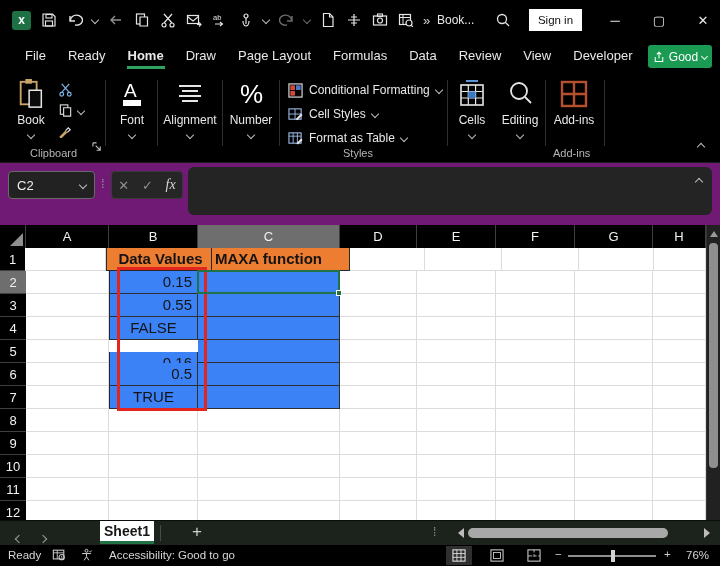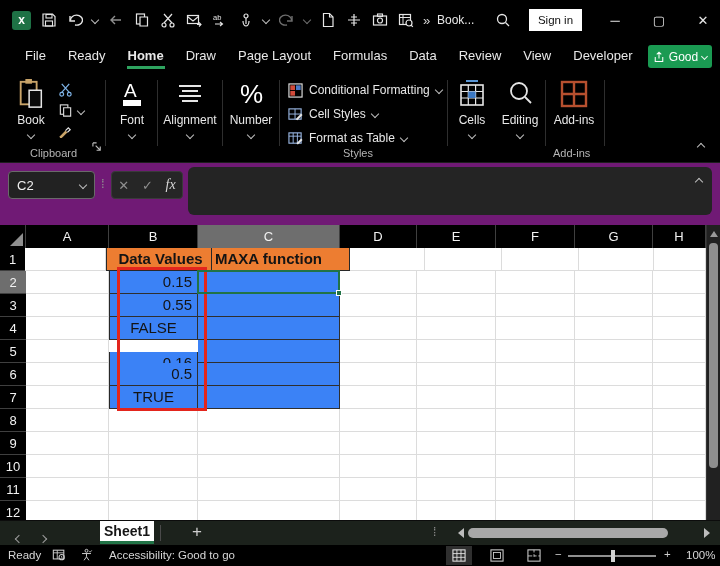--- a/index.html
+++ b/index.html
@@ -599,16 +599,16 @@
     <span class="viewbtn" style="left:521px;">
         <svg width="14" height="13" viewBox="0 0 16 15">
           <rect x="1" y="1" width="14" height="13" fill="none" stroke="#cfcfcf" stroke-width="1.2"></rect>
           <path d="M1 8h5M8 8h3M13 8h2M8 1v3M8 6v3" stroke="#cfcfcf" stroke-width="1"></path>
         </svg>
       </span>
     <span class="zoom-minus">−</span>
     <span class="zoom-track"></span>
     <span class="zoom-thumb"></span>
     <span class="zoom-plus">+</span>
-    <span class="zoom-pct">100%</span>
+    <span class="zoom-pct">76%</span>
   </div>
 
 </div>
 
 </body></html>

